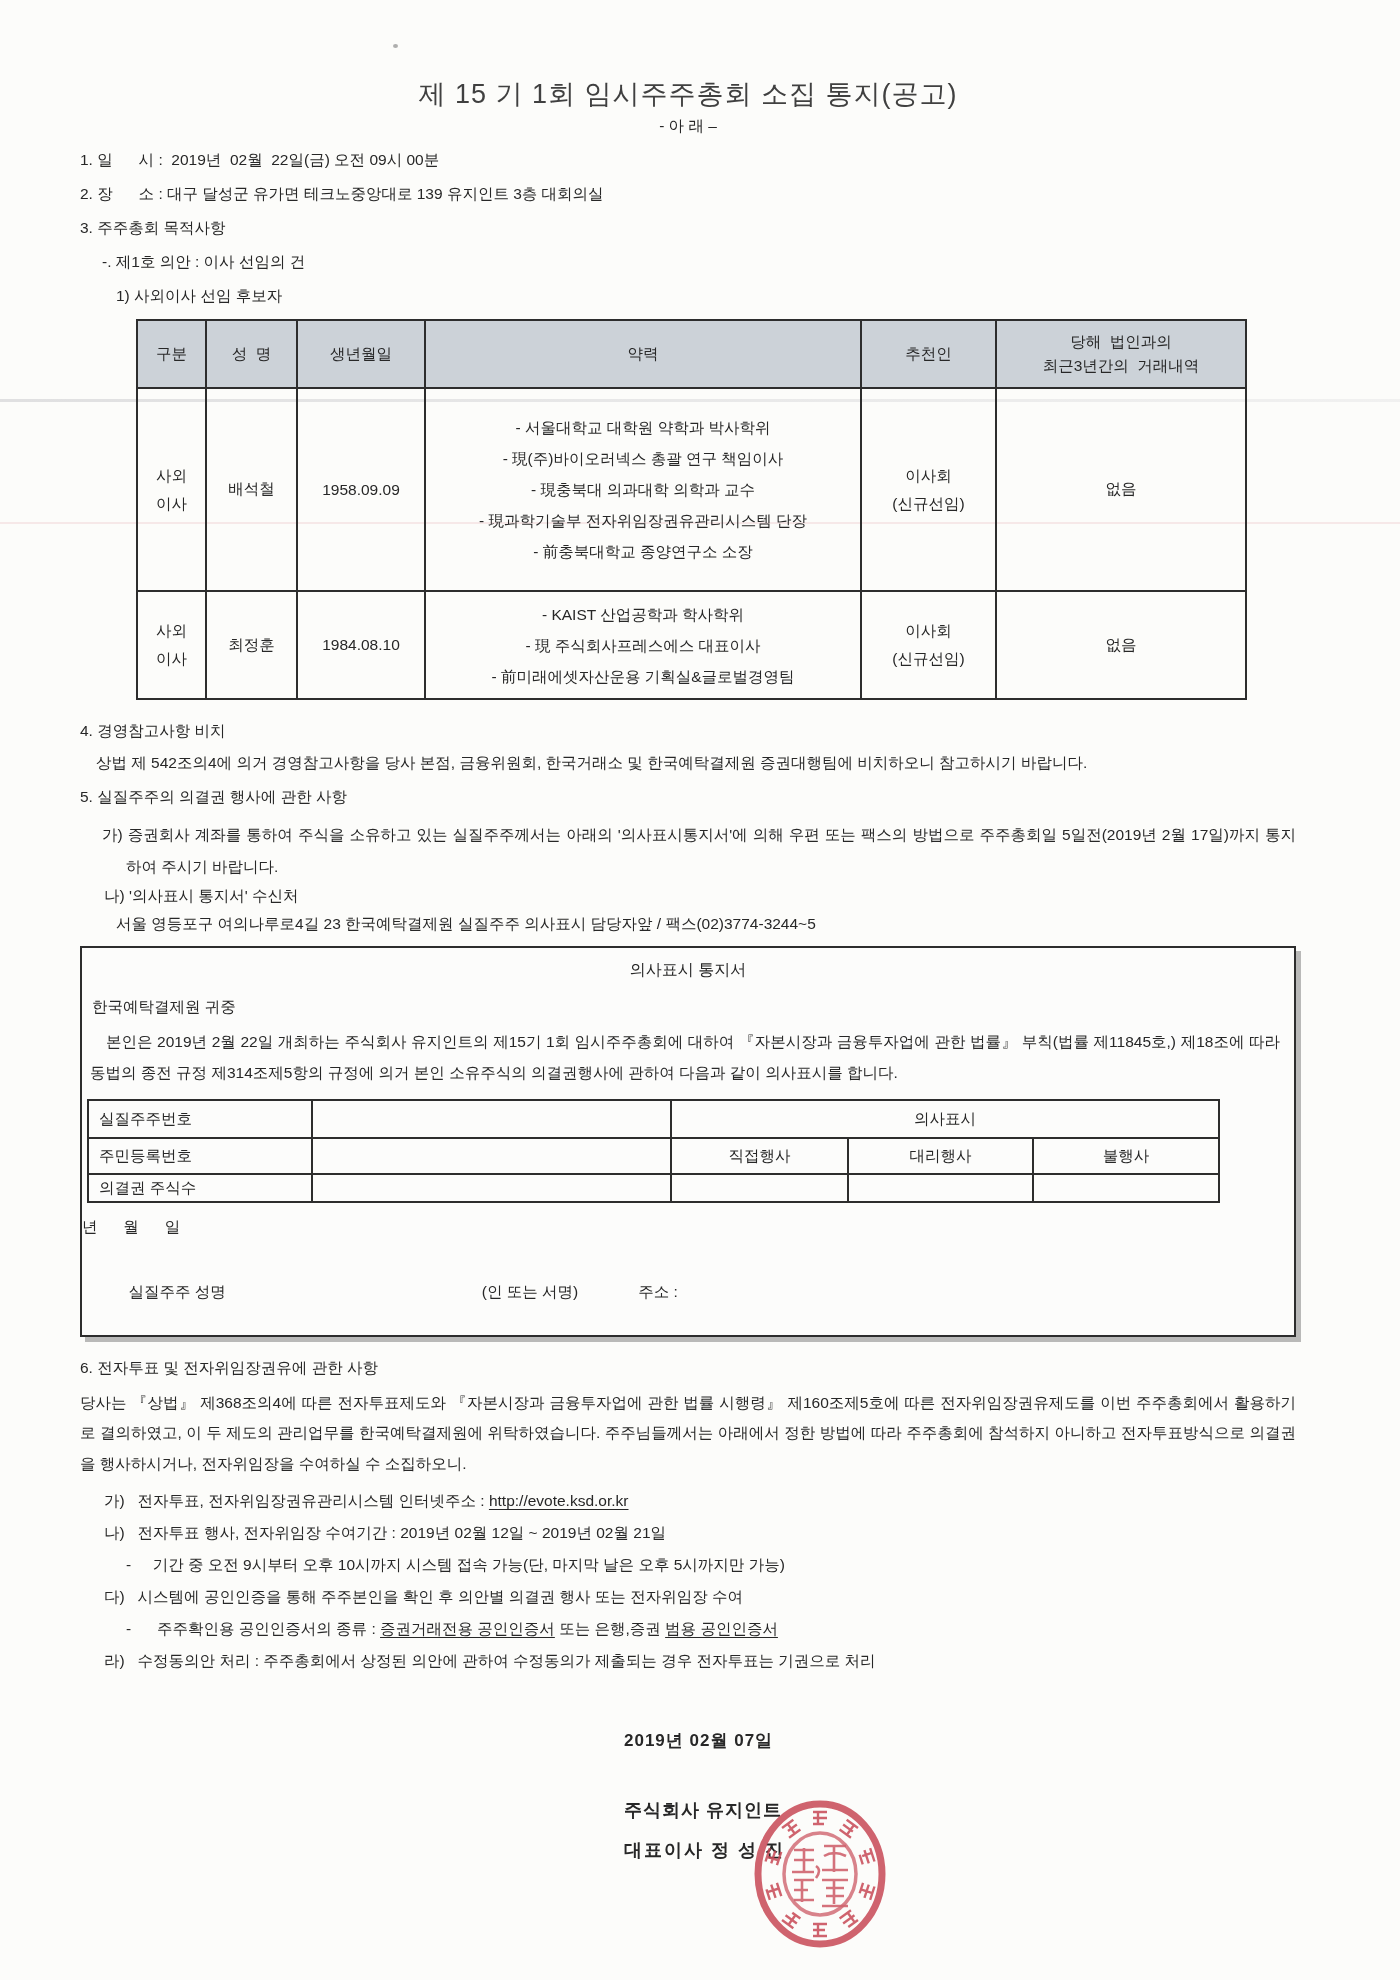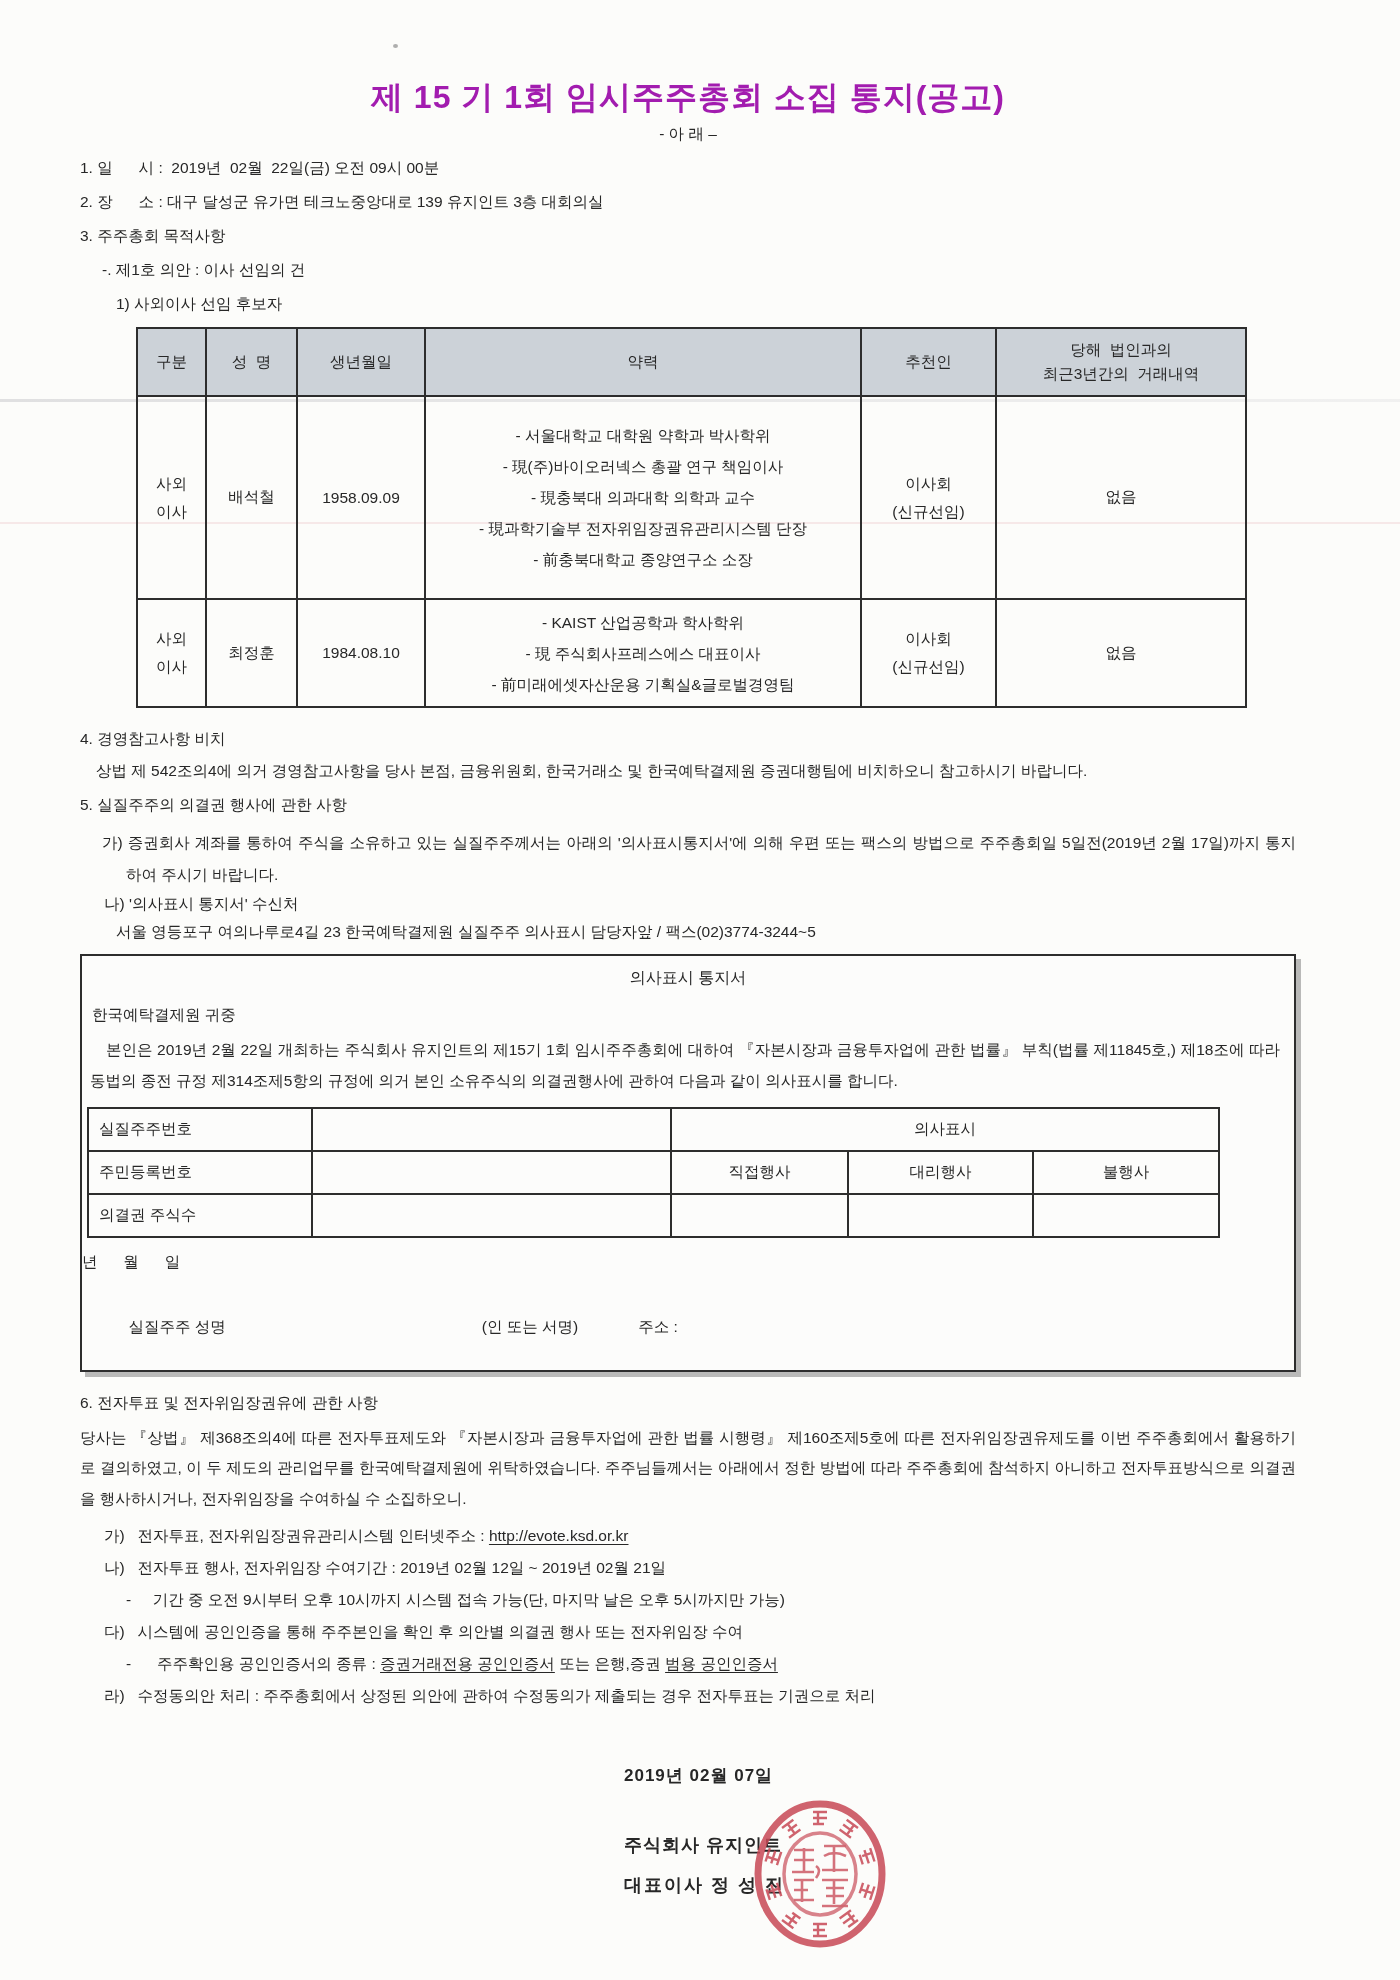--- a/index.html
+++ b/index.html
@@ -25,21 +25,21 @@
     position:absolute;left:393px;top:44px;width:5px;height:4px;
     background:rgba(110,110,110,.55);border-radius:50%;
   }
   .artifact-line{position:absolute;left:0;width:1400px;pointer-events:none;}
   .artifact-line.l1{top:399px;height:3px;background:linear-gradient(to right,rgba(185,185,190,.42),rgba(200,200,205,.22));}
   .artifact-line.l2{top:522px;height:2px;background:rgba(228,175,180,.26);}
   .content{position:absolute;left:80px;top:0;width:1216px;}
 
   .title{
     margin:76px 0 0;text-align:center;
-    font-size:32px;font-weight:bold;letter-spacing:1px;color:#a21caf;
+    font-size:27px;font-weight:normal;letter-spacing:1px;color:#404040;
   }
   .intro{
     margin:56px 0 0;font-size:15.5px;line-height:2.05;
     text-align:justify;text-indent:16px;
   }
   .below{margin:4px 0 0;text-align:center;font-size:15.5px;}
 
   .items{margin-top:12px;}
   .item{
     font-size:15.5px;line-height:21px;margin-bottom:13px;
@@ -89,21 +89,21 @@
   .form-body{
     margin:8px 14px 0 8px;font-size:15.5px;line-height:2.05;
     text-align:justify;text-indent:16px;
   }
   table.ftab{
     margin:10px 0 0 5px;border-collapse:collapse;table-layout:fixed;
     width:1131px;font-size:15.5px;
   }
   table.ftab td{
     border:2px solid var(--border-color);text-align:center;
-    vertical-align:middle;padding:10px 4px;
+    vertical-align:middle;padding:2px 4px;
   }
   table.ftab tr.fr1 td{height:38px;}
   table.ftab tr.fr2 td{height:36px;}
   table.ftab tr.fr3 td{height:28px;}
   td.lbl{text-align:left !important;padding-left:10px !important;}
   .form-date{margin-top:14px;text-align:left;font-size:15.5px;white-space:pre-wrap;}
   .form-sign{margin:26px 0 0 12px;font-size:15.5px;white-space:pre;}
   .form-sign .sp1{margin-left:256px;}
   .form-sign .sp2{margin-left:60px;}
 

